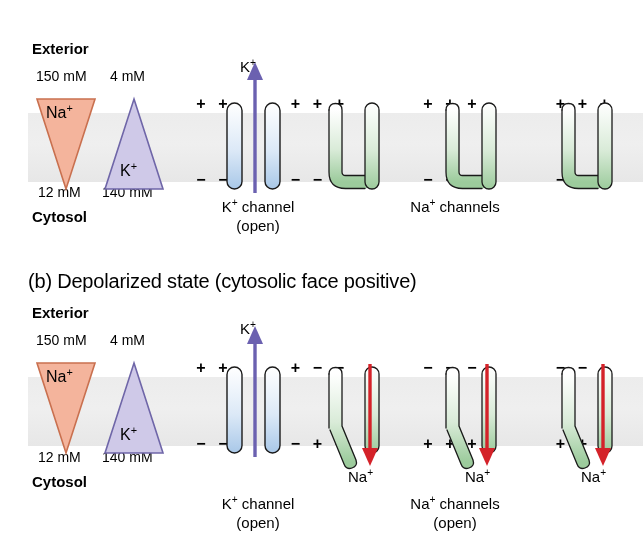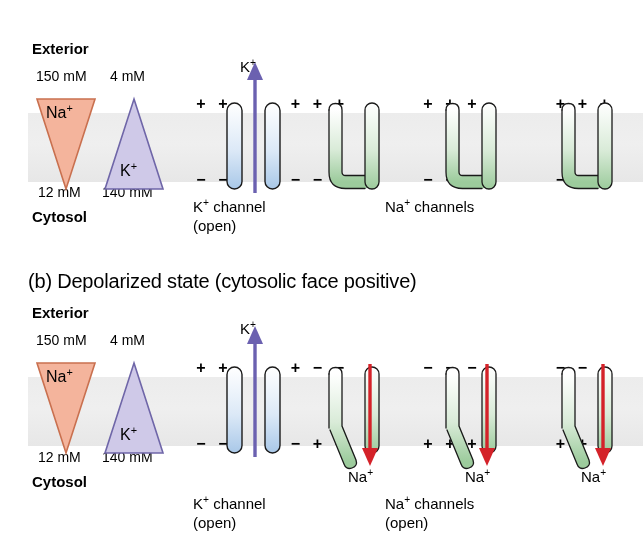--- a/index.html
+++ b/index.html
@@ -48,21 +48,21 @@
   
   .chan{position:absolute;}
 
   
   .arrow{position:absolute;}
 
   .ion-label{
     position:absolute;font-size:15px;white-space:nowrap;
   }
   .cap{
-    position:absolute;font-size:15px;text-align:left;line-height:1.25;
+    position:absolute;font-size:15px;text-align:center;line-height:1.25;
     white-space:nowrap;
   }
   sup{font-size:0.68em;vertical-align:super;line-height:0;}
 </style>
 </head>
 <body>
 
 <div class="panel" id="panel-a">
 
 

